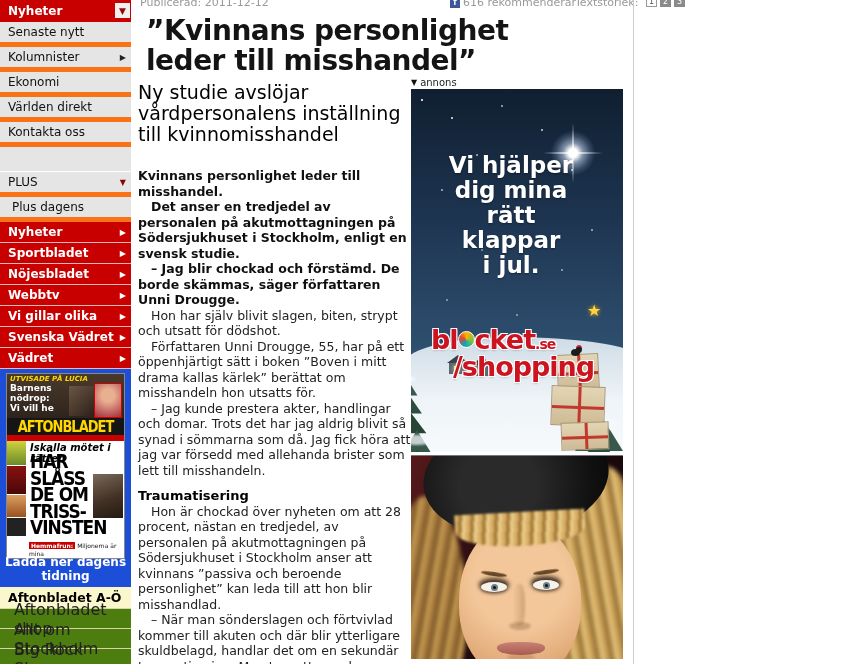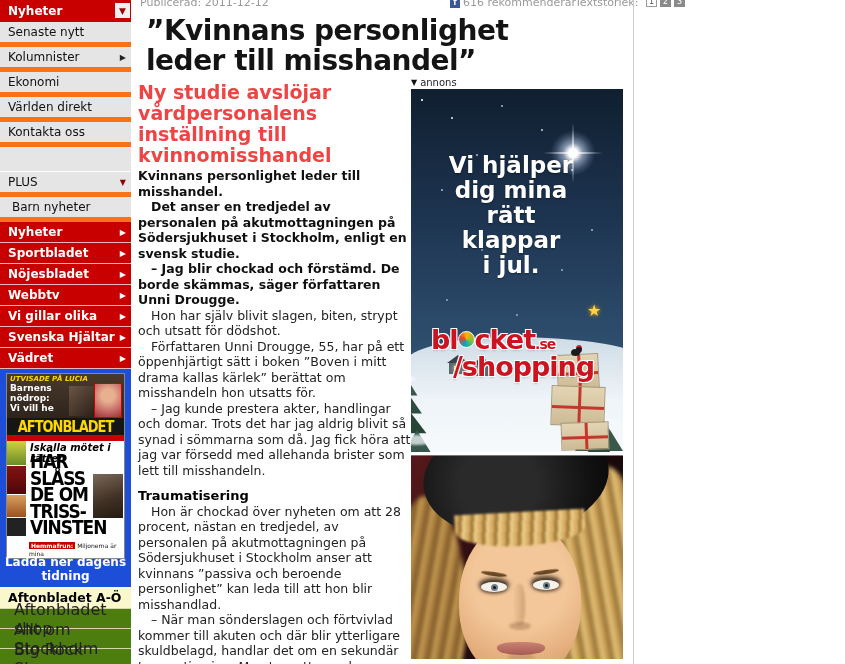--- a/index.html
+++ b/index.html
@@ -66,22 +66,22 @@
   .fb-icon{width:10px;height:10px;background:#3b5998;color:#fff;font-size:8px;font-weight:bold;
     display:inline-flex;align-items:center;justify-content:center;margin-right:3px;}
   .ts-label{position:absolute;left:437px;top:0;}
   .ts-box{position:absolute;top:0;width:11px;height:11px;font-size:8px;display:flex;
     align-items:center;justify-content:center;cursor:pointer;}
   .ts-1{left:508px;background:#fff;border:1px solid #999;color:#555;width:9px;height:9px;}
   .ts-2{left:522px;background:#8a8a8a;color:#fff;}
   .ts-3{left:536px;background:#8a8a8a;color:#fff;}
   .headline{position:absolute;left:0;top:8px;width:440px;color:#141414;
     font-size:28px;font-weight:bold;line-height:30px;letter-spacing:-0.5px;}
-  .subhead{position:absolute;left:0;top:82px;width:280px;color:#ef4444;
-    font-size:19px;line-height:21px;font-weight:bold;}
+  .subhead{position:absolute;left:0;top:82px;width:280px;color:#000000;
+    font-size:19px;line-height:21px;font-weight:normal;}
   .body-col{position:absolute;left:0;top:168px;width:273px;color:#222;
     font-size:12.5px;line-height:15.5px;}
   .body-col p{margin:0;}
   .body-col p.ind{text-indent:13px;}
   .lead p{font-weight:bold;color:#101010;}
   .sect-head{margin:10px 0 0 0;font-size:13px;font-weight:bold;color:#000;}
   
   .rightcol{position:absolute;left:411px;top:76px;width:213px;}
   .ad-label{font-size:10px;color:#222;height:13px;display:flex;align-items:center;cursor:pointer;}
   .ad-label .tri{font-size:8px;margin-right:3px;color:#111;}
@@ -194,21 +194,21 @@
     <span>Kontakta oss</span>
   </div>
 
   <div class="sb-gap"></div>
 
   <div class="sb-item sb-plus">
     <span>PLUS</span>
     <span class="arr">▼</span>
   </div>
   <div class="sb-item" style="padding-left:12px;">
-    <span>Barn nyheter</span>
+    <span>Plus dagens</span>
   </div>
 
   <div class="sb-red-item">
     <span>Nyheter</span>
     <span class="arr">▶</span>
   </div>
   <div class="sb-red-item">
     <span>Sportbladet</span>
     <span class="arr">▶</span>
   </div>
@@ -218,21 +218,21 @@
   </div>
   <div class="sb-red-item">
     <span>Webbtv</span>
     <span class="arr">▶</span>
   </div>
   <div class="sb-red-item">
     <span>Vi gillar olika</span>
     <span class="arr">▶</span>
   </div>
   <div class="sb-red-item">
-    <span>Svenska Hjältar</span>
+    <span>Svenska Vädret</span>
     <span class="arr">▶</span>
   </div>
   <div class="sb-red-item">
     <span>Vädret</span>
     <span class="arr">▶</span>
   </div>
 
   <div class="sb-promo">
     <div class="cover">
       <div class="cov-top">

